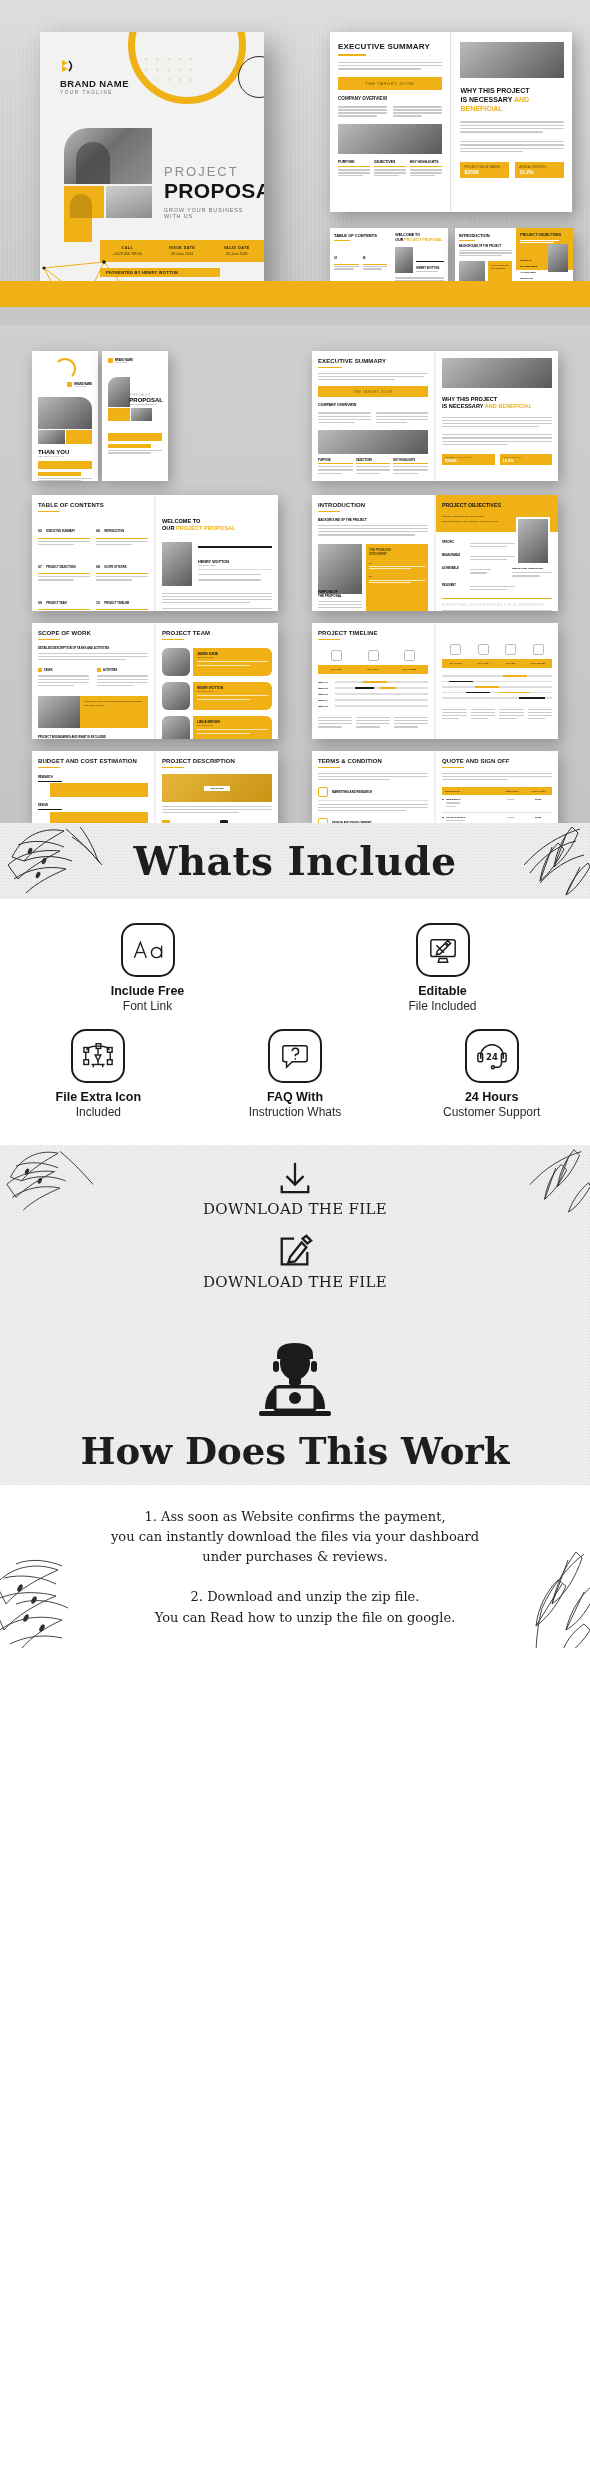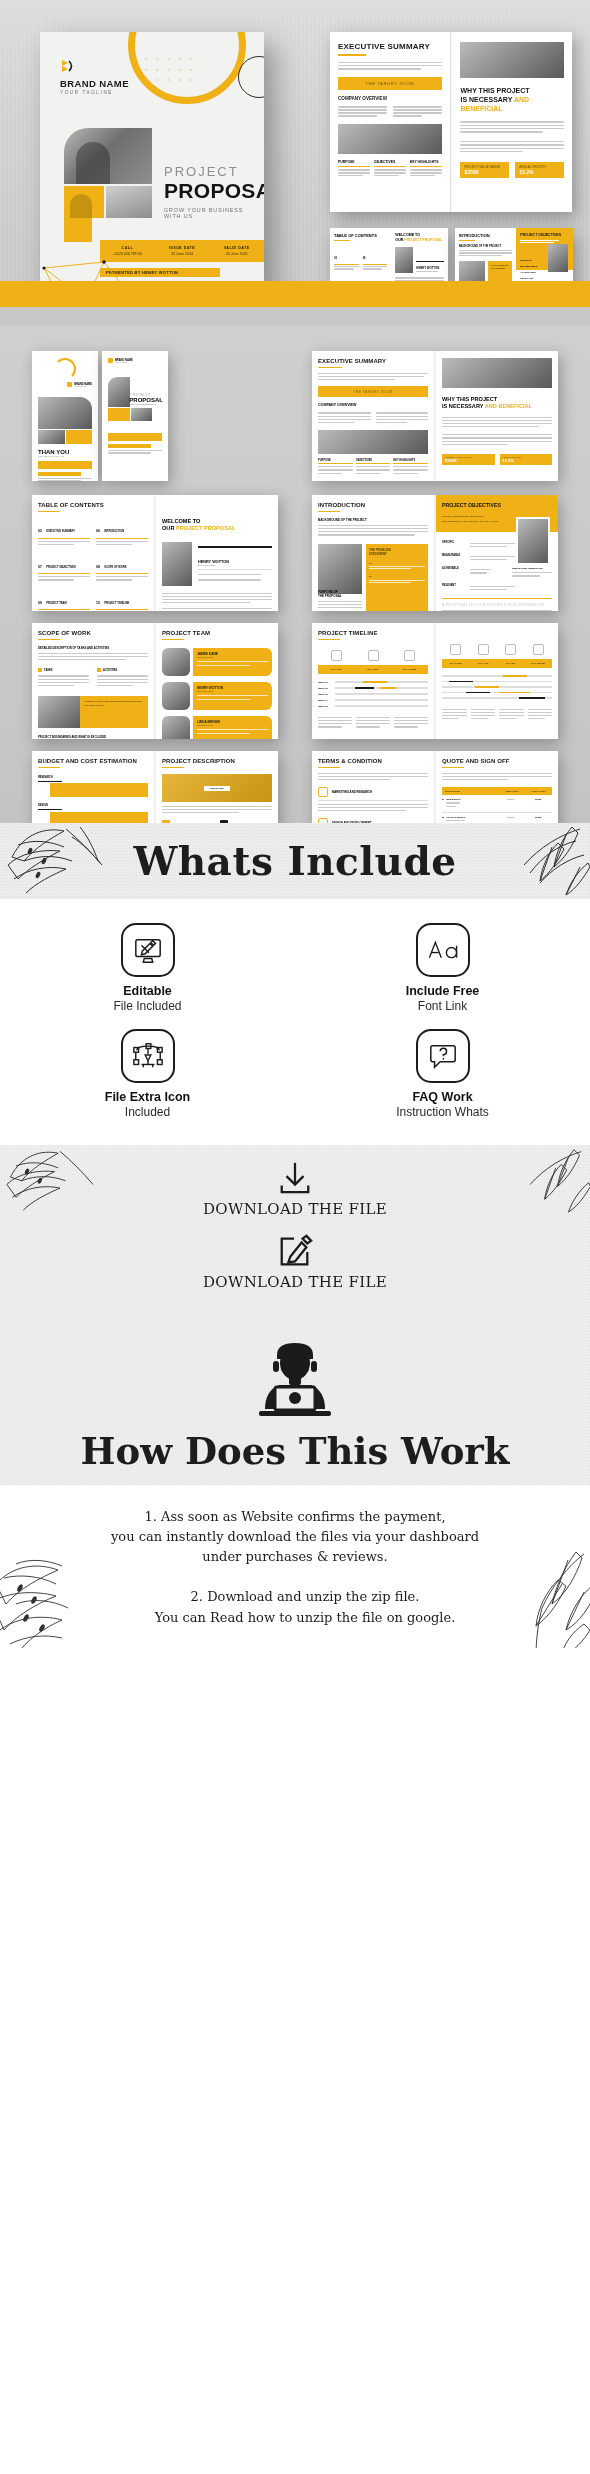--- a/index.html
+++ b/index.html
@@ -1127,42 +1127,42 @@
         <path d="M76 28 L64 62"></path>
         <path d="M104 48 L90 76"></path>
     </g>
   </svg>
 </div>
 
 <div class="features">
   <div class="feat-row">
     <div class="feat">
       <div class="ibox">
+        <svg width="34" height="30" viewBox="0 0 40 30" fill="none" stroke="#1b1b1b" stroke-width="1.6">
+          <path d="M4 24 L11 6 L18 24"></path>
+            <path d="M7 18 H15"></path>
+          <path d="M36 10 v14"></path>
+          <circle cx="30" cy="18" r="6"></circle>
+        </svg>
+      </div>
+      <div class="ft">Include Free</div>
+      <div class="fs">Font Link</div>
+    </div>
+    <div class="feat">
+      <div class="ibox">
         <svg width="30" height="30" viewBox="0 0 32 32" fill="none" stroke="#1b1b1b" stroke-width="1.6">
           <rect x="3" y="5" width="26" height="18" rx="2"></rect>
           <path d="M12 25h8l1 4h-10z"></path>
           <path d="M10 17 L18 9 L21 12 L13 20 L9 21 Z"></path>
           <path d="M19 8 L21 6 L24 9 L22 11 Z"></path>
           <path d="M9 11 L17 19"></path>
         </svg>
       </div>
       <div class="ft">Editable</div>
       <div class="fs">File Included</div>
-    </div>
-    <div class="feat">
-      <div class="ibox">
-        <svg width="34" height="30" viewBox="0 0 40 30" fill="none" stroke="#1b1b1b" stroke-width="1.6">
-          <path d="M4 24 L11 6 L18 24"></path>
-            <path d="M7 18 H15"></path>
-          <path d="M36 10 v14"></path>
-          <circle cx="30" cy="18" r="6"></circle>
-        </svg>
-      </div>
-      <div class="ft">Include Free</div>
-      <div class="fs">Font Link</div>
     </div>
   </div>
   <div class="feat-row">
     <div class="feat">
       <div class="ibox">
         <svg width="32" height="30" viewBox="0 0 34 30" fill="none" stroke="#1b1b1b" stroke-width="1.5">
           <path d="M5 9 C5 3 29 3 29 9"></path>
           <rect x="2" y="6" width="5" height="5"></rect>
             <rect x="27" y="6" width="5" height="5"></rect>
           <rect x="15" y="2" width="5" height="5"></rect>
@@ -1182,22 +1182,36 @@
       <div class="fs">Included</div>
     </div>
     <div class="feat">
       <div class="ibox">
         <svg width="30" height="30" viewBox="0 0 32 32" fill="none" stroke="#1b1b1b" stroke-width="1.6">
           <path d="M5 5 h22 a2 2 0 0 1 2 2 v13 a2 2 0 0 1 -2 2 h-14 l-6 6 v-6 h-2 a2 2 0 0 1 -2 -2 v-13 a2 2 0 0 1 2 -2 z"></path>
           <path d="M13 11 a3.4 3.4 0 1 1 3.4 3.6 v1.6"></path>
           <circle cx="16.4" cy="19" r=".9" fill="#1b1b1b" stroke="none"></circle>
         </svg>
       </div>
-      <div class="ft">FAQ Work</div>
+      <div class="ft">FAQ With</div>
       <div class="fs">Instruction Whats</div>
+    </div>
+    <div class="feat">
+      <div class="ibox">
+        <svg width="32" height="30" viewBox="0 0 34 30" fill="none" stroke="#1b1b1b" stroke-width="1.6">
+          <path d="M5 18 v-3 a12 12 0 0 1 24 0 v3"></path>
+          <rect x="2" y="12" width="5" height="9" rx="1.6"></rect>
+          <rect x="27" y="12" width="5" height="9" rx="1.6"></rect>
+          <path d="M27 21 v2 a4 4 0 0 1 -4 4 h-3"></path>
+          <circle cx="18" cy="27" r="1.6"></circle>
+          <text x="17" y="19" font-size="9" font-family="DejaVu Sans, sans-serif" font-weight="bold" fill="#1b1b1b" stroke="none" text-anchor="middle">24</text>
+        </svg>
+      </div>
+      <div class="ft">24 Hours</div>
+      <div class="fs">Customer Support</div>
     </div>
   </div>
 </div>
 
 <div class="howto">
   <svg class="flora left" width="110" height="78" viewBox="0 0 120 82">
     <g stroke="#1b1b1b" stroke-width="1" fill="none">
       <path d="M18 40 C30 16 52 10 70 14 C56 22 42 30 30 44 Z"></path>
       <path d="M14 48 C26 36 48 32 66 34 C50 42 34 52 24 62 Z"></path>
       <path d="M20 62 C34 52 54 48 72 52 C58 58 42 66 32 76"></path>

